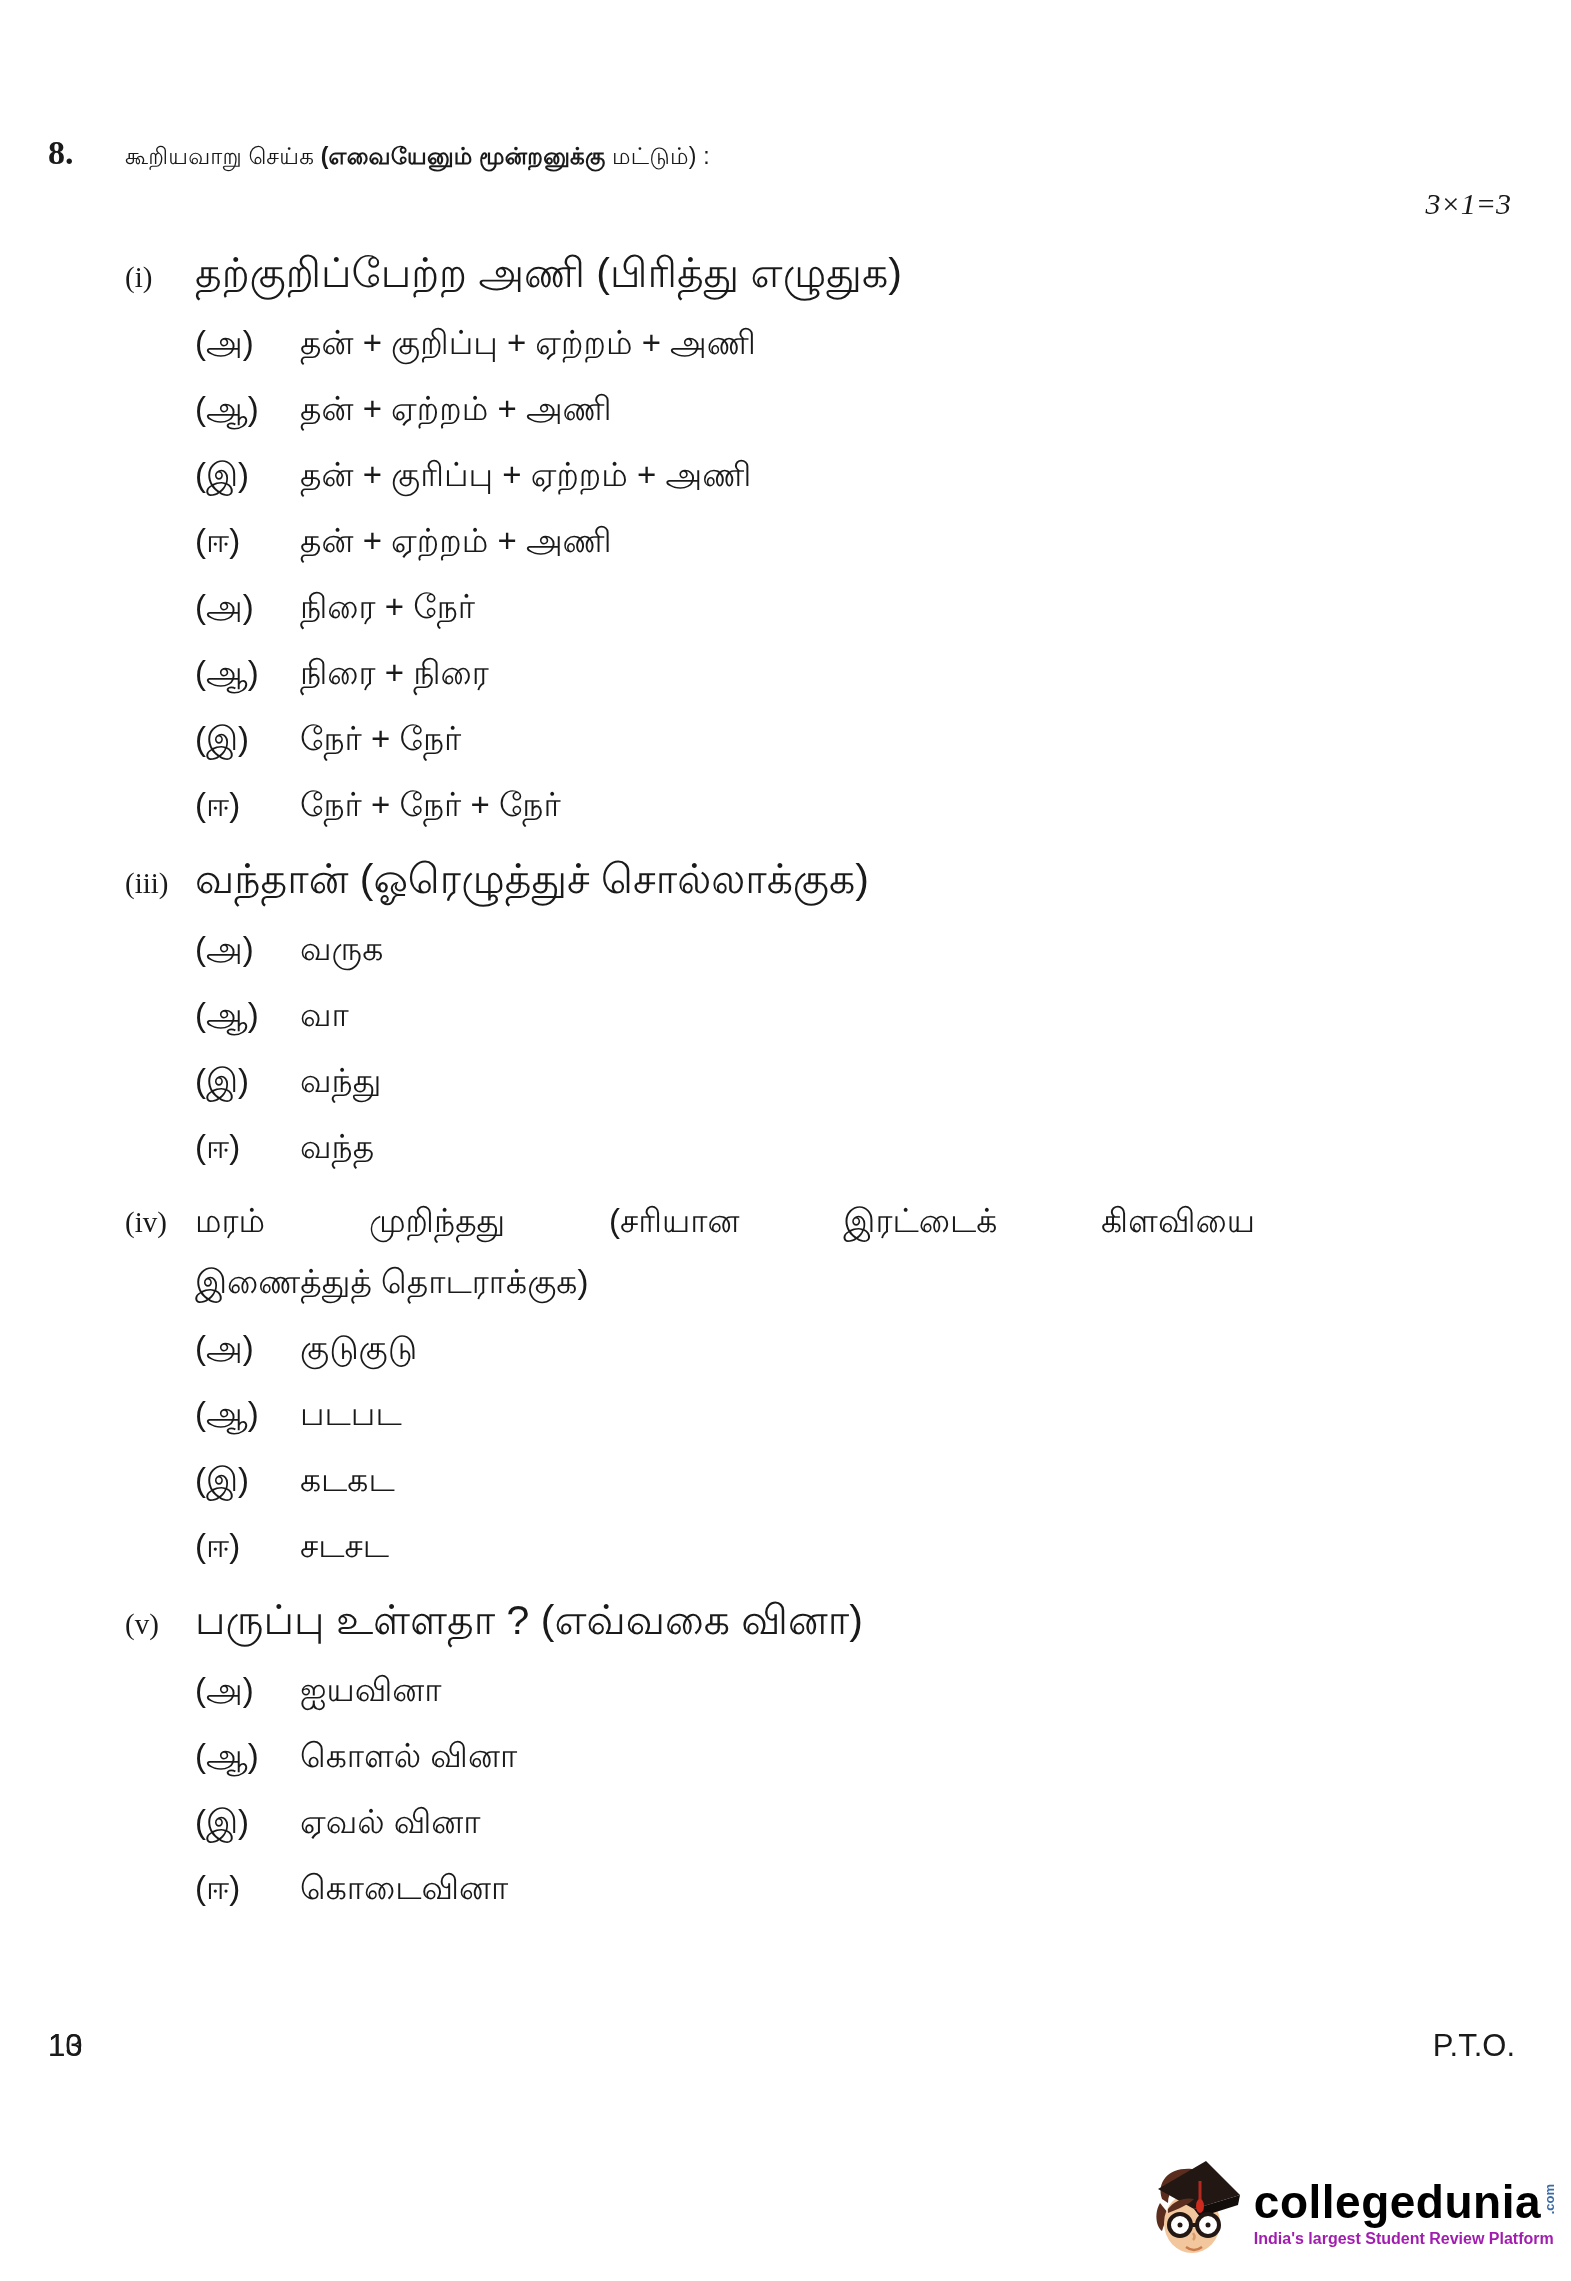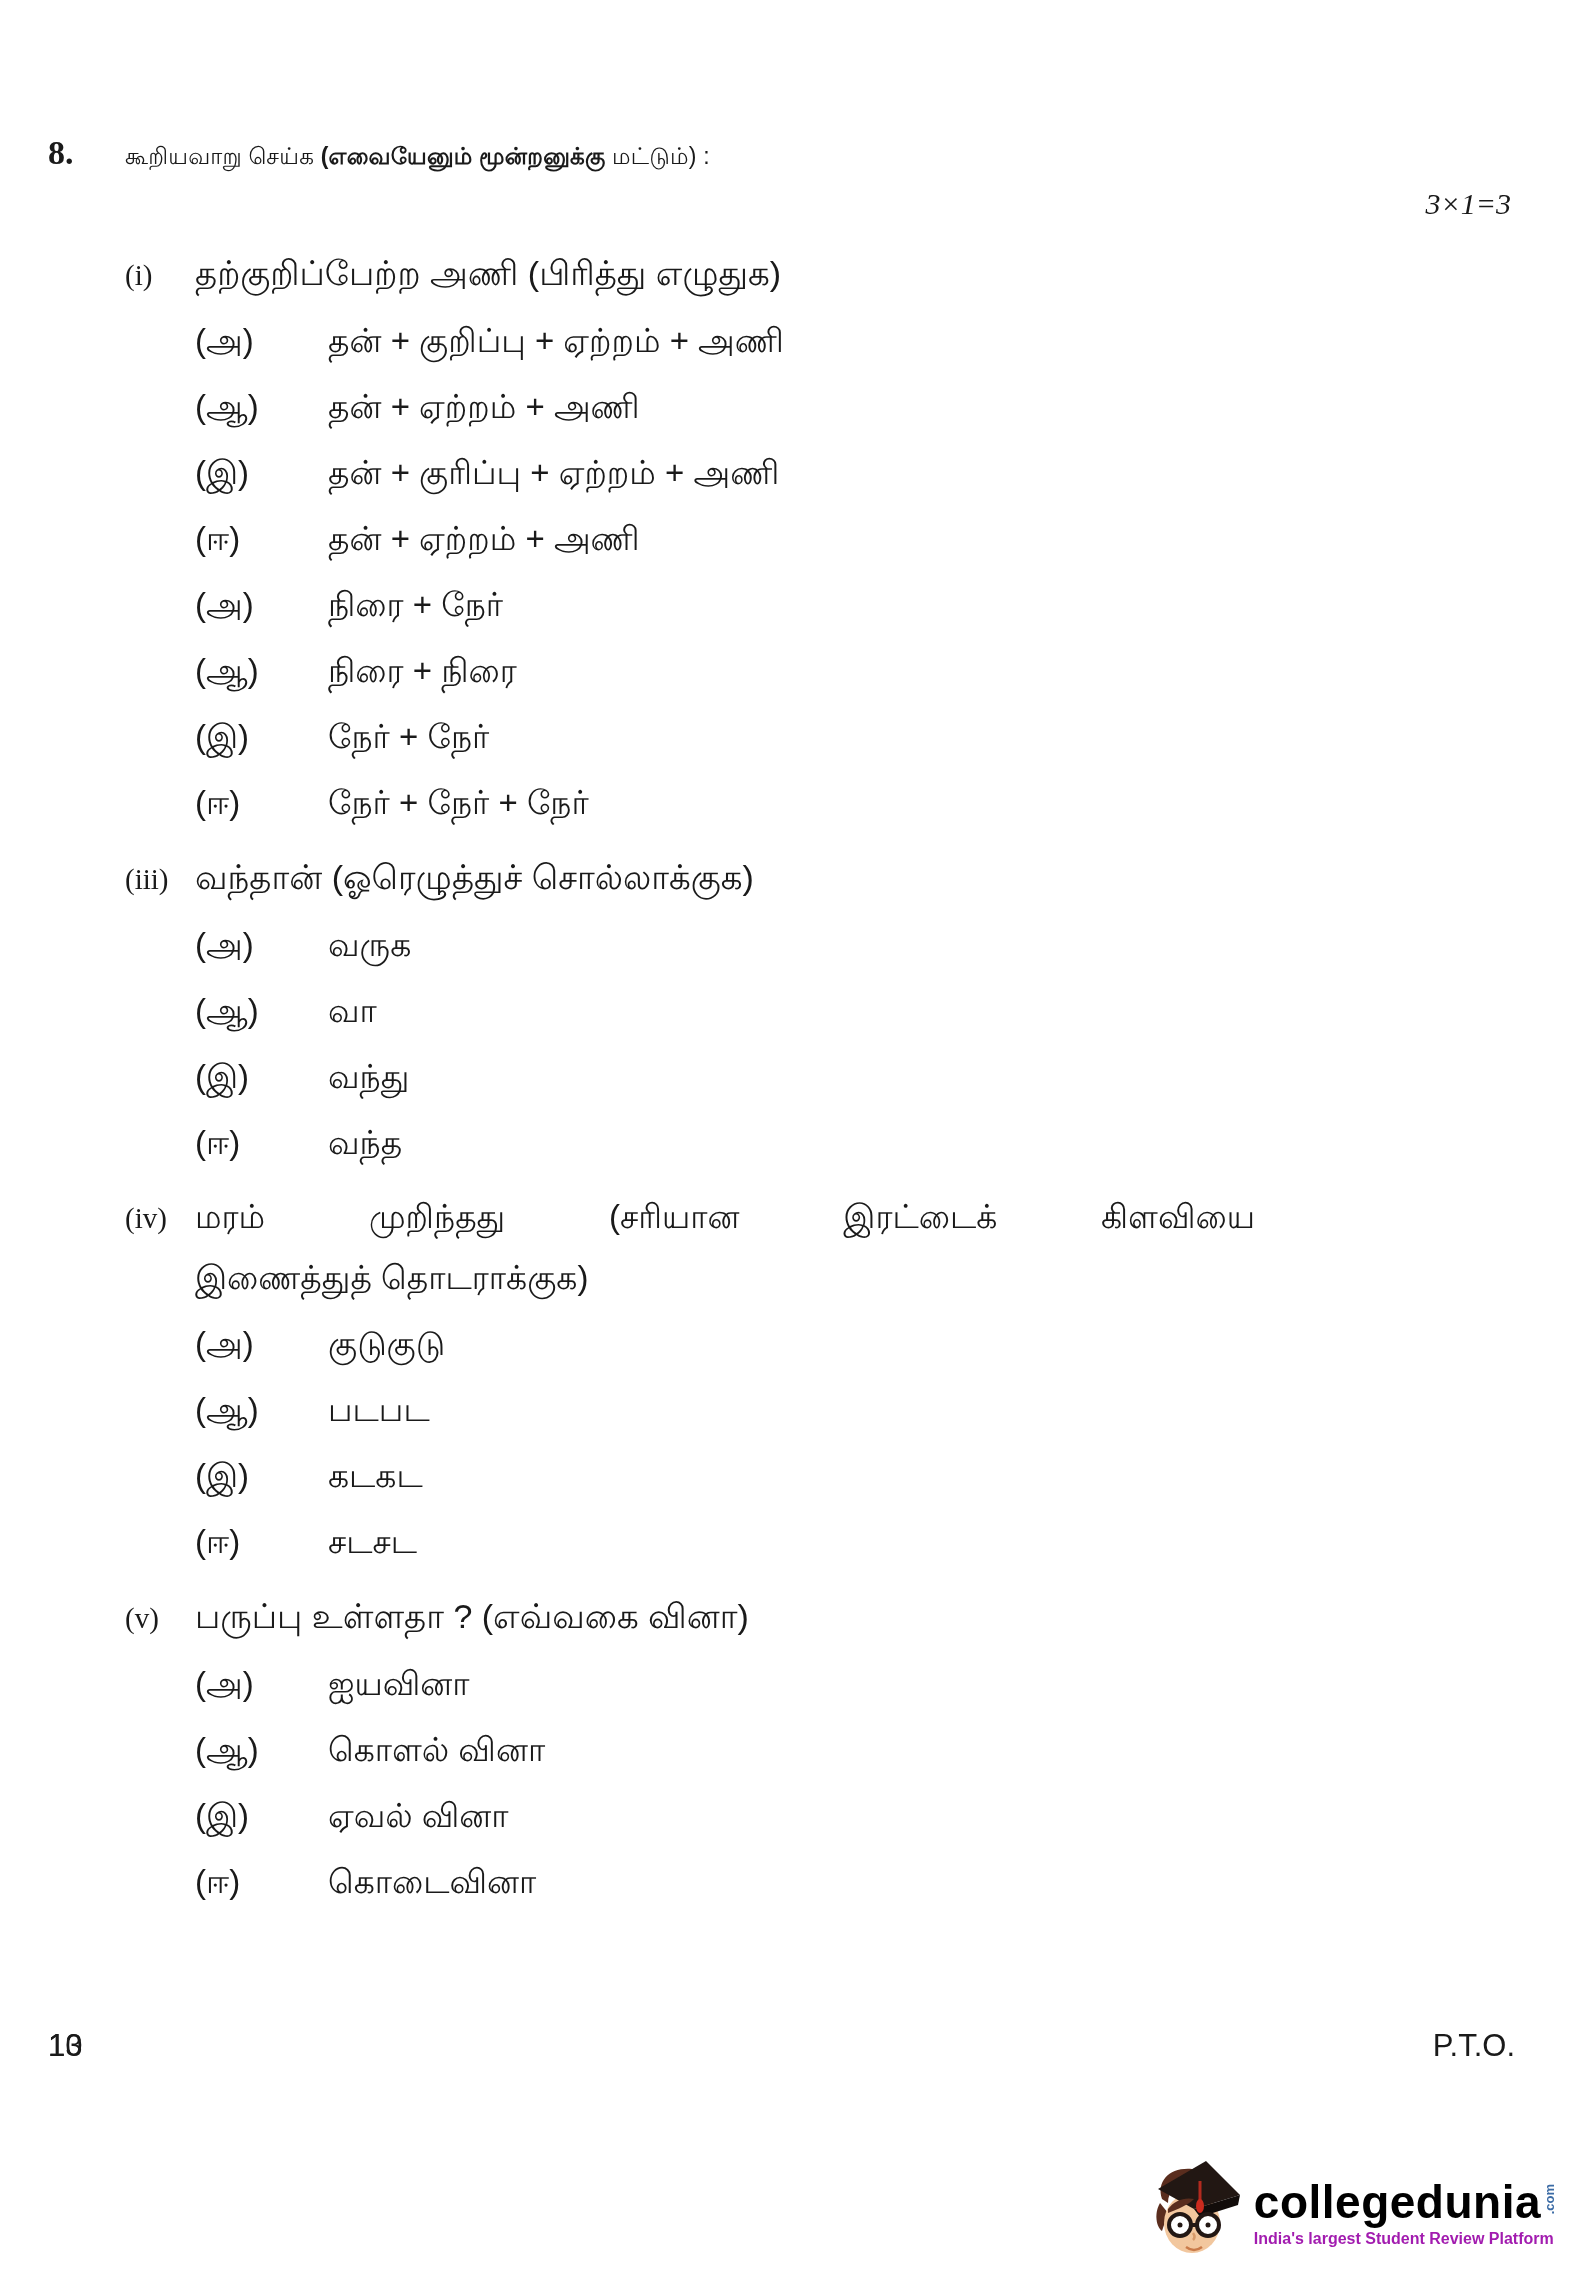--- a/index.html
+++ b/index.html
@@ -46,21 +46,21 @@
     margin-top:30px;
     line-height:44px;
     align-items:baseline;
   }
   .sq-num{
     width:70px;
     flex:0 0 70px;
     font-family:"Liberation Serif", serif;
     font-size:29px;
   }
-  .sq-title{font-size:34px;}
+  .sq-title{font-size:41px;}
   .sq-title-just{
     display:flex;
     justify-content:space-between;
     width:1060px;
     font-size:33px;
   }
   .sq-cont{
     margin-left:195px;
     margin-top:16px;
     line-height:44px;
@@ -71,21 +71,21 @@
     margin-left:195px;
     margin-top:22px;
     line-height:44px;
     align-items:baseline;
   }
   .opt-m{
     width:105px;
     flex:0 0 105px;
     font-size:33px;
   }
-  .opt-t{font-size:33px;margin-left:28px;}
+  .opt-t{font-size:33px;}
   
   .footer{
     position:absolute;
     top:2028px;
     left:48px;
     right:56px;
     display:flex;
     justify-content:space-between;
     font-size:31px;
   }

